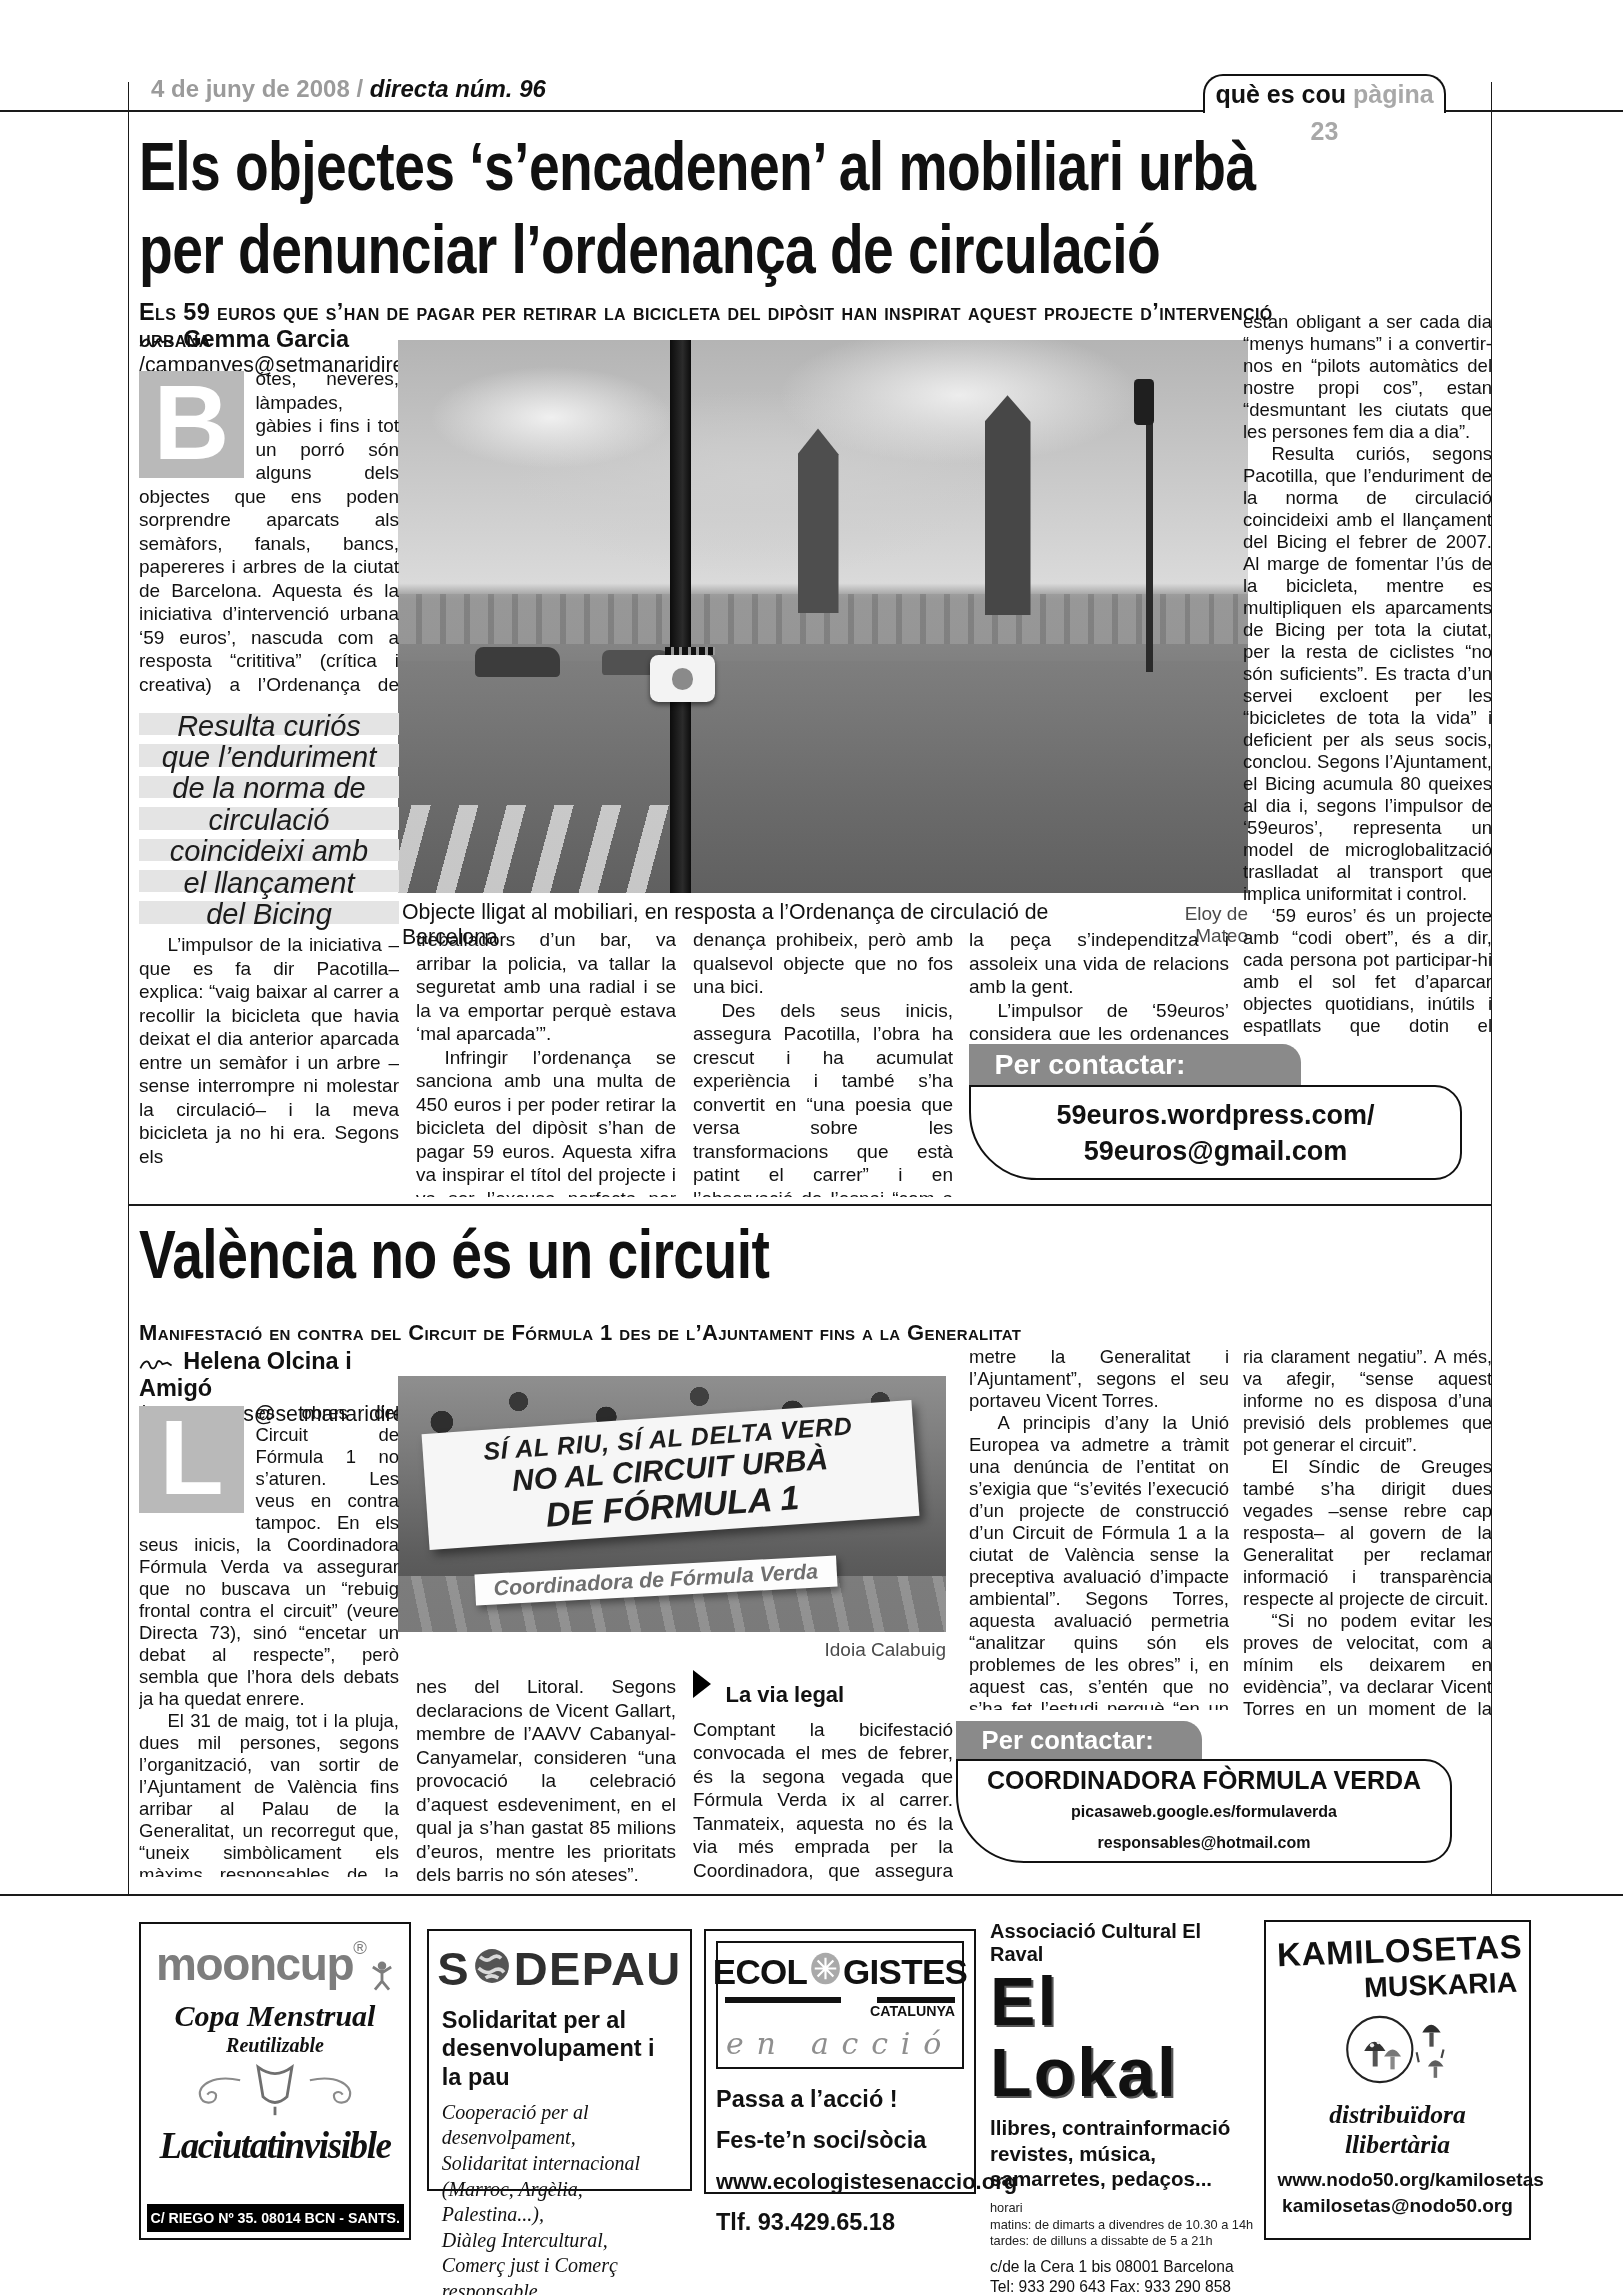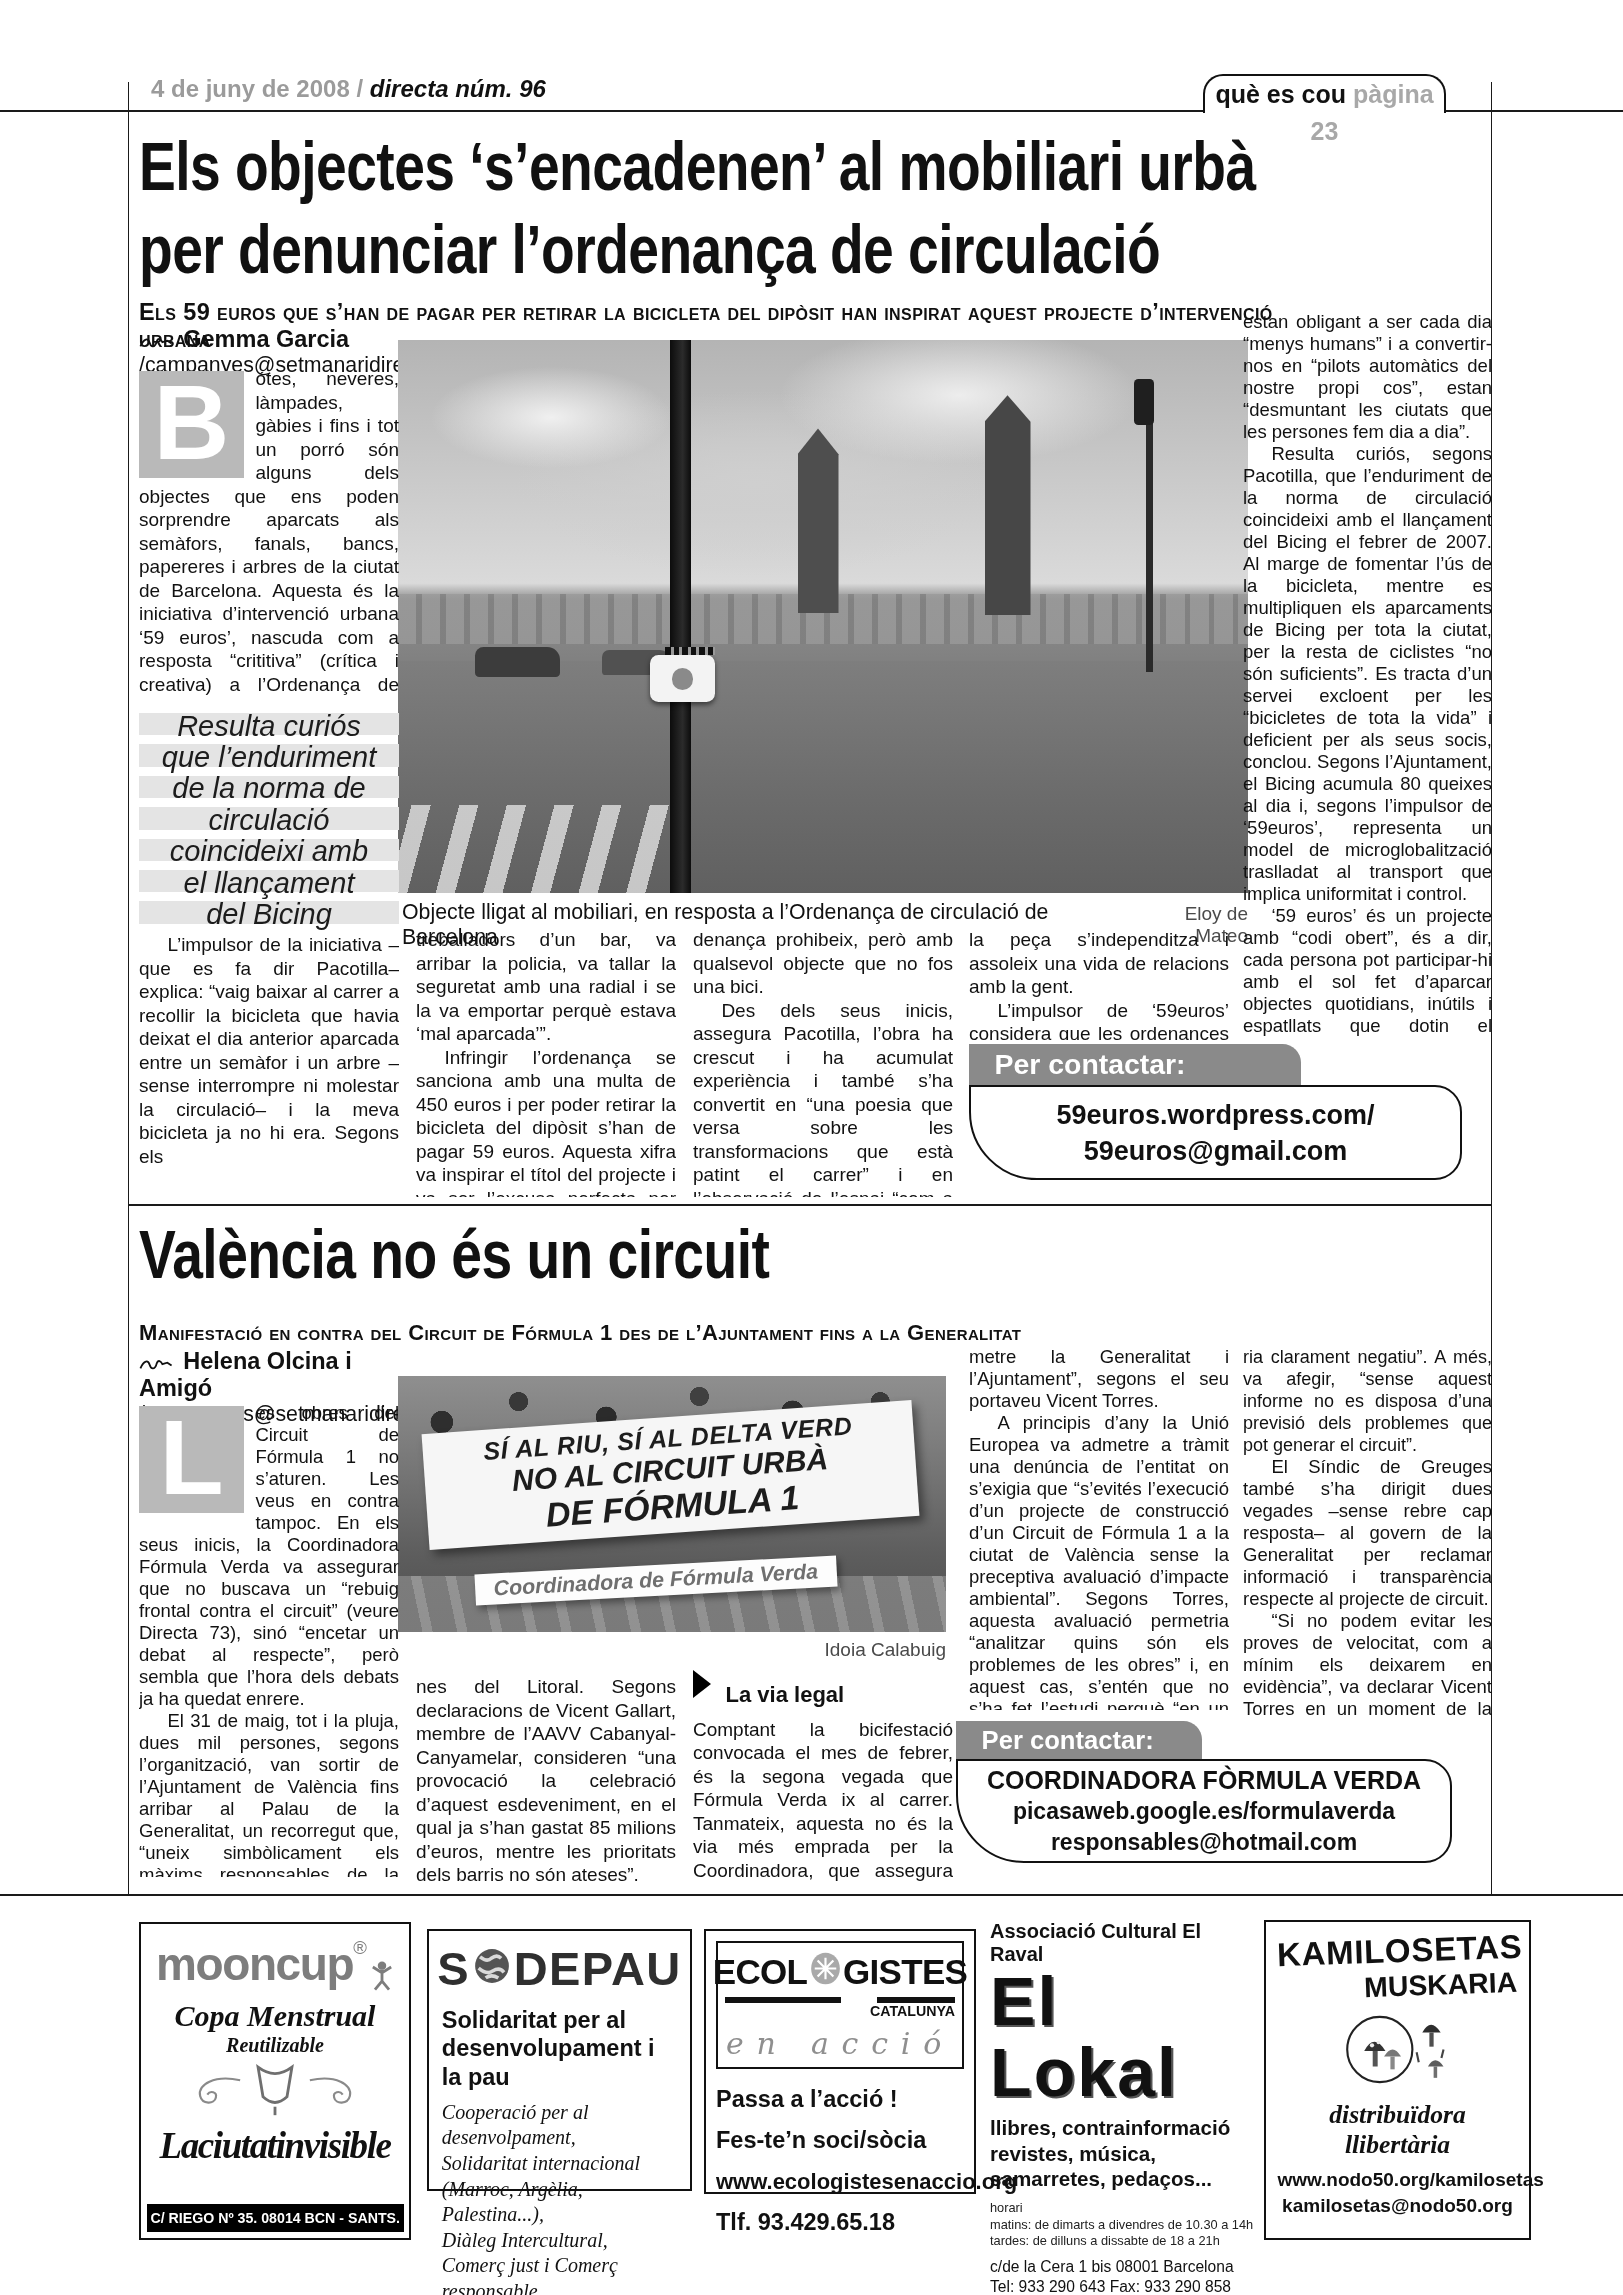--- a/index.html
+++ b/index.html
@@ -26,21 +26,21 @@
   .pq div{background:linear-gradient(transparent 10%,#e4e4e4 10%,#e4e4e4 82%,transparent 82%);
           margin-bottom:0px;padding:0.7px 0;}
   .caption{font-weight:normal;font-size:21.3px;}
   .credit{font-size:19px;color:#4a4a4a;}
   .photo{overflow:hidden;}
   .cbox-bar{background:#8a8a8a;color:#fff;font-weight:bold;font-size:28.4px;line-height:41px;
             padding-left:25.6px;border-radius:0 18.5px 0 0;}
   .cbox-body{background:#fff;border:2.8px solid #111;border-radius:0 27px 27px 68px;
              display:flex;flex-direction:column;justify-content:center;align-items:center;}
   .cbox-line{font-weight:bold;font-size:27px;line-height:36px;}
-  .cbox-line.small{font-size:23px;line-height:31px;}
+  .cbox-line.small{font-size:16px;line-height:31px;}
   .vl-arrow{width:0;height:0;border-top:14.2px solid transparent;border-bottom:14.2px solid transparent;
             border-left:18.5px solid #000;display:inline-block;margin-right:11.4px;}
   .vl-title{font-weight:bold;font-size:22px;display:inline-block;vertical-align:middle;}
   .ad{border:2.1px solid #111;background:#fff;box-sizing:border-box;}
   .prelines{white-space:pre-line;}
   .mc-logo{color:#7d7d7d;font-weight:bold;font-size:46px;letter-spacing:-1.4px;}
   .mc-script{font-family:"Liberation Serif",serif;font-style:italic;font-weight:bold;}
   .mc-bar{background:#000;color:#fff;font-size:14.2px;font-weight:bold;text-align:center;line-height:28.4px;}
   .sp-logo{font-weight:bold;font-size:47px;color:#2f2f2f;letter-spacing:1.4px;display:flex;align-items:center;justify-content:center;gap:2.8px;}
   .sp-title{font-weight:bold;font-size:23.5px;line-height:28.4px;}
@@ -332,21 +332,21 @@
   </div>
 
   <div class="abs" style="left:990px;top:1920px;width:265px;height:320px;">
     <div class="lk-assoc">Associació Cultural El Raval</div>
     <div class="lk-logo">El Lokal</div>
     <div class="lk-items prelines" style="margin-top:7.1px;">llibres, contrainformació
 revistes, música,
 samarretes, pedaços...</div>
     <div class="lk-tiny" style="margin-top:8.5px;">horari</div>
     <div class="lk-tiny">matins: de dimarts a divendres de 10.30 a 14h</div>
-    <div class="lk-tiny">tardes: de dilluns a dissabte de 18 a 21h</div>
+    <div class="lk-tiny">tardes: de dilluns a dissabte de 5 a 21h</div>
     <div class="lk-addr" style="margin-top:7.1px;">c/de la Cera 1 bis 08001 Barcelona</div>
     <div class="lk-addr">Tel: 933 290 643 Fax: 933 290 858</div>
 
   </div>
 
   <div class="abs ad" style="left:1264px;top:1920px;width:267px;height:320px;padding:10px 11.4px;">
     <div class="km-logo1">KAMILOSETAS</div>
     <div class="km-logo2">MUSKARIA</div>
     <div style="text-align:center;margin-top:4.3px;">
       <span style="display:inline-block;">

